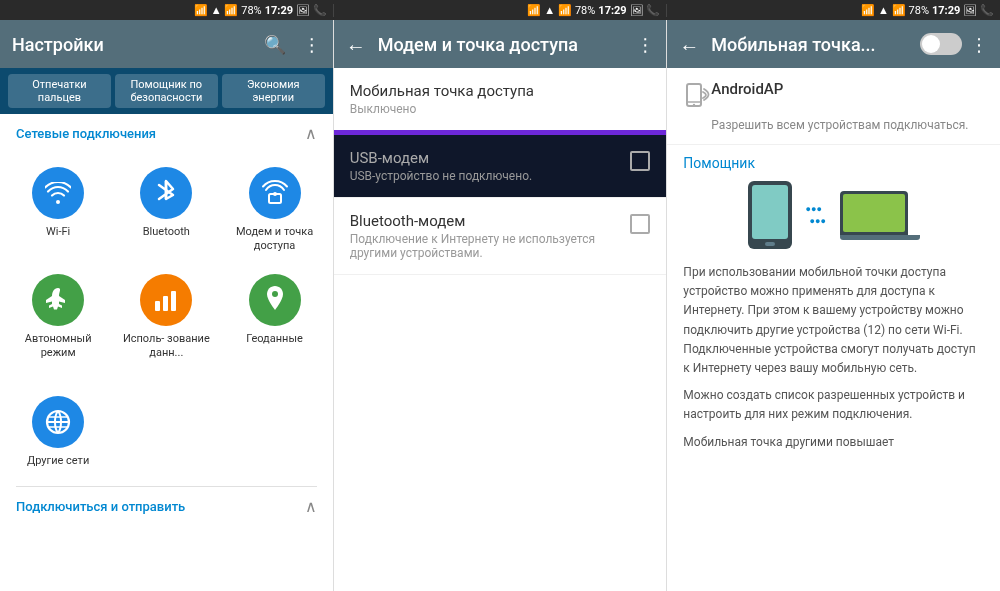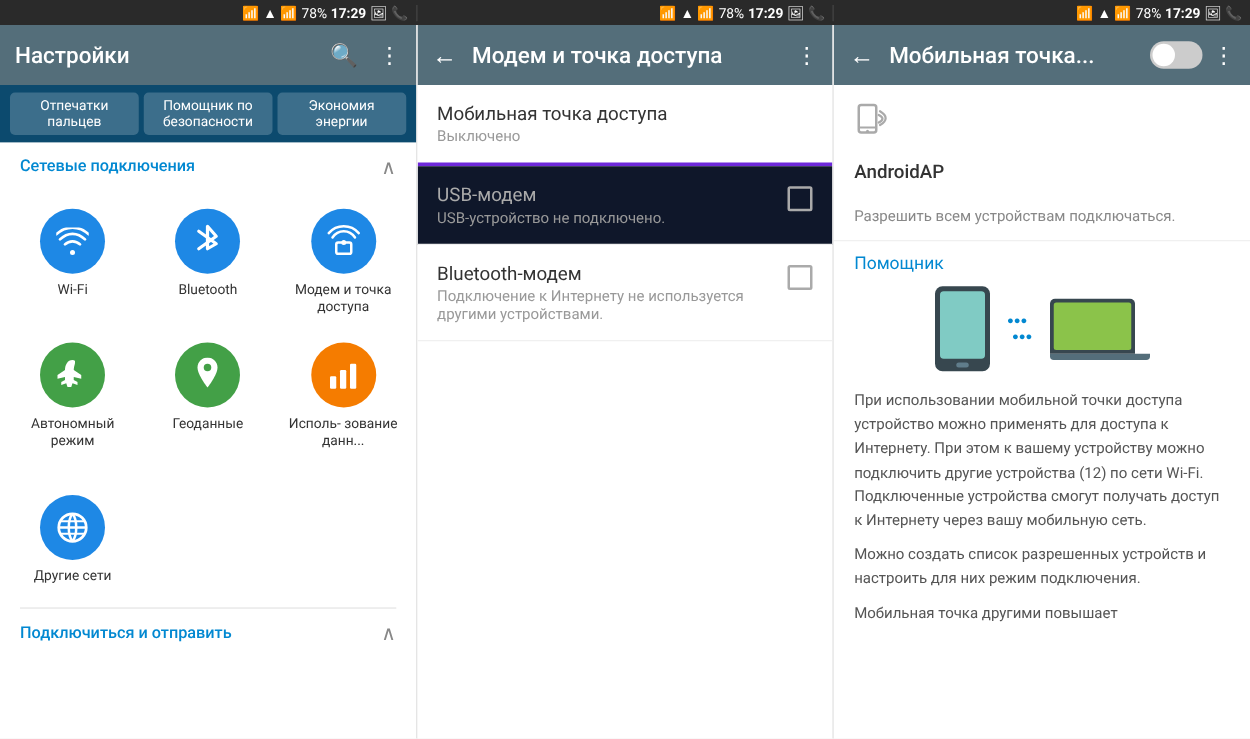--- a/index.html
+++ b/index.html
@@ -166,21 +166,21 @@
       display: flex;
       align-items: center;
       justify-content: space-between;
       padding: 10px 16px 6px 16px;
       background: white;
     }
 
     
     .list-item {
       padding: 14px 16px;
-      border-bottom: 3px solid #6d28d9;
+      border-bottom: 5px solid #6d28d9;
     }
     .list-item-title {
       font-size: 15px;
       color: #333;
       margin-bottom: 2px;
     }
     .list-item-subtitle {
       font-size: 12px;
       color: #999;
     }
@@ -228,23 +228,21 @@
     .p3-top-bar {
       display: flex;
       align-items: center;
       gap: 8px;
     }
 
     .androidap-row {
       display: flex;
       align-items: flex-start;
       padding: 12px 16px;
-      gap: 12px;
       border-bottom: 1px solid #f0f0f0;
-      flex-direction: column;
     }
     .androidap-icon {
       color: #aaa;
       font-size: 24px;
       margin-top: 2px;
     }
     .androidap-text .title { font-size: 15px; color: #333; font-weight: 500; }
     .androidap-text .subtitle { font-size: 12px; color: #888; margin-top: 20px; }
 
     .help-section {
@@ -379,39 +377,39 @@
           <div class="grid-icon bg-green">
             <svg width="28" height="28" viewBox="0 0 28 28" fill="none">
               <path d="M14 2C10 2 8 6 8 10l-6 4v3l6-1.5V18l-3 1.5V22l4-1.5 1 3h3l1-3 4 1.5v-2.5L15 18v-2.5L21 17V14l-6-4C15 6 18 2 14 2z" fill="white"></path>
             </svg>
           </div>
           <span class="grid-label">Автономный
 режим</span>
         </div>
 
         <div class="grid-item">
-          <div class="grid-icon bg-green">
-            <svg width="20" height="28" viewBox="0 0 20 28" fill="none">
-              <path d="M10 0C5.6 0 2 3.6 2 8c0 6 8 16 8 16s8-10 8-16c0-4.4-3.6-8-8-8z" fill="white"></path>
-              <circle cx="10" cy="8" r="3" fill="#43a047"></circle>
-            </svg>
-          </div>
-          <span class="grid-label">Геоданные</span>
-        </div>
-
-        <div class="grid-item">
           <div class="grid-icon bg-orange">
             <svg width="26" height="26" viewBox="0 0 26 26" fill="none">
               <rect x="2" y="14" width="5" height="10" rx="1" fill="white"></rect>
               <rect x="10" y="9" width="5" height="15" rx="1" fill="white"></rect>
               <rect x="18" y="4" width="5" height="20" rx="1" fill="white"></rect>
             </svg>
           </div>
           <span class="grid-label">Исполь-
 зование данн...</span>
+        </div>
+
+        <div class="grid-item">
+          <div class="grid-icon bg-green">
+            <svg width="20" height="28" viewBox="0 0 20 28" fill="none">
+              <path d="M10 0C5.6 0 2 3.6 2 8c0 6 8 16 8 16s8-10 8-16c0-4.4-3.6-8-8-8z" fill="white"></path>
+              <circle cx="10" cy="8" r="3" fill="#43a047"></circle>
+            </svg>
+          </div>
+          <span class="grid-label">Геоданные</span>
         </div>
       </div>
 
       <div class="icon-grid" style="grid-template-columns: repeat(3, 1fr);">
         <div class="grid-item">
           <div class="grid-icon bg-blue">
             <svg width="28" height="28" viewBox="0 0 28 28" fill="none">
               <circle cx="14" cy="14" r="11" stroke="white" stroke-width="2.2" fill="none"></circle>
               <path d="M14 3C10 8 10 20 14 25" stroke="white" stroke-width="2" fill="none"></path>
               <path d="M14 3C18 8 18 20 14 25" stroke="white" stroke-width="2" fill="none"></path>

